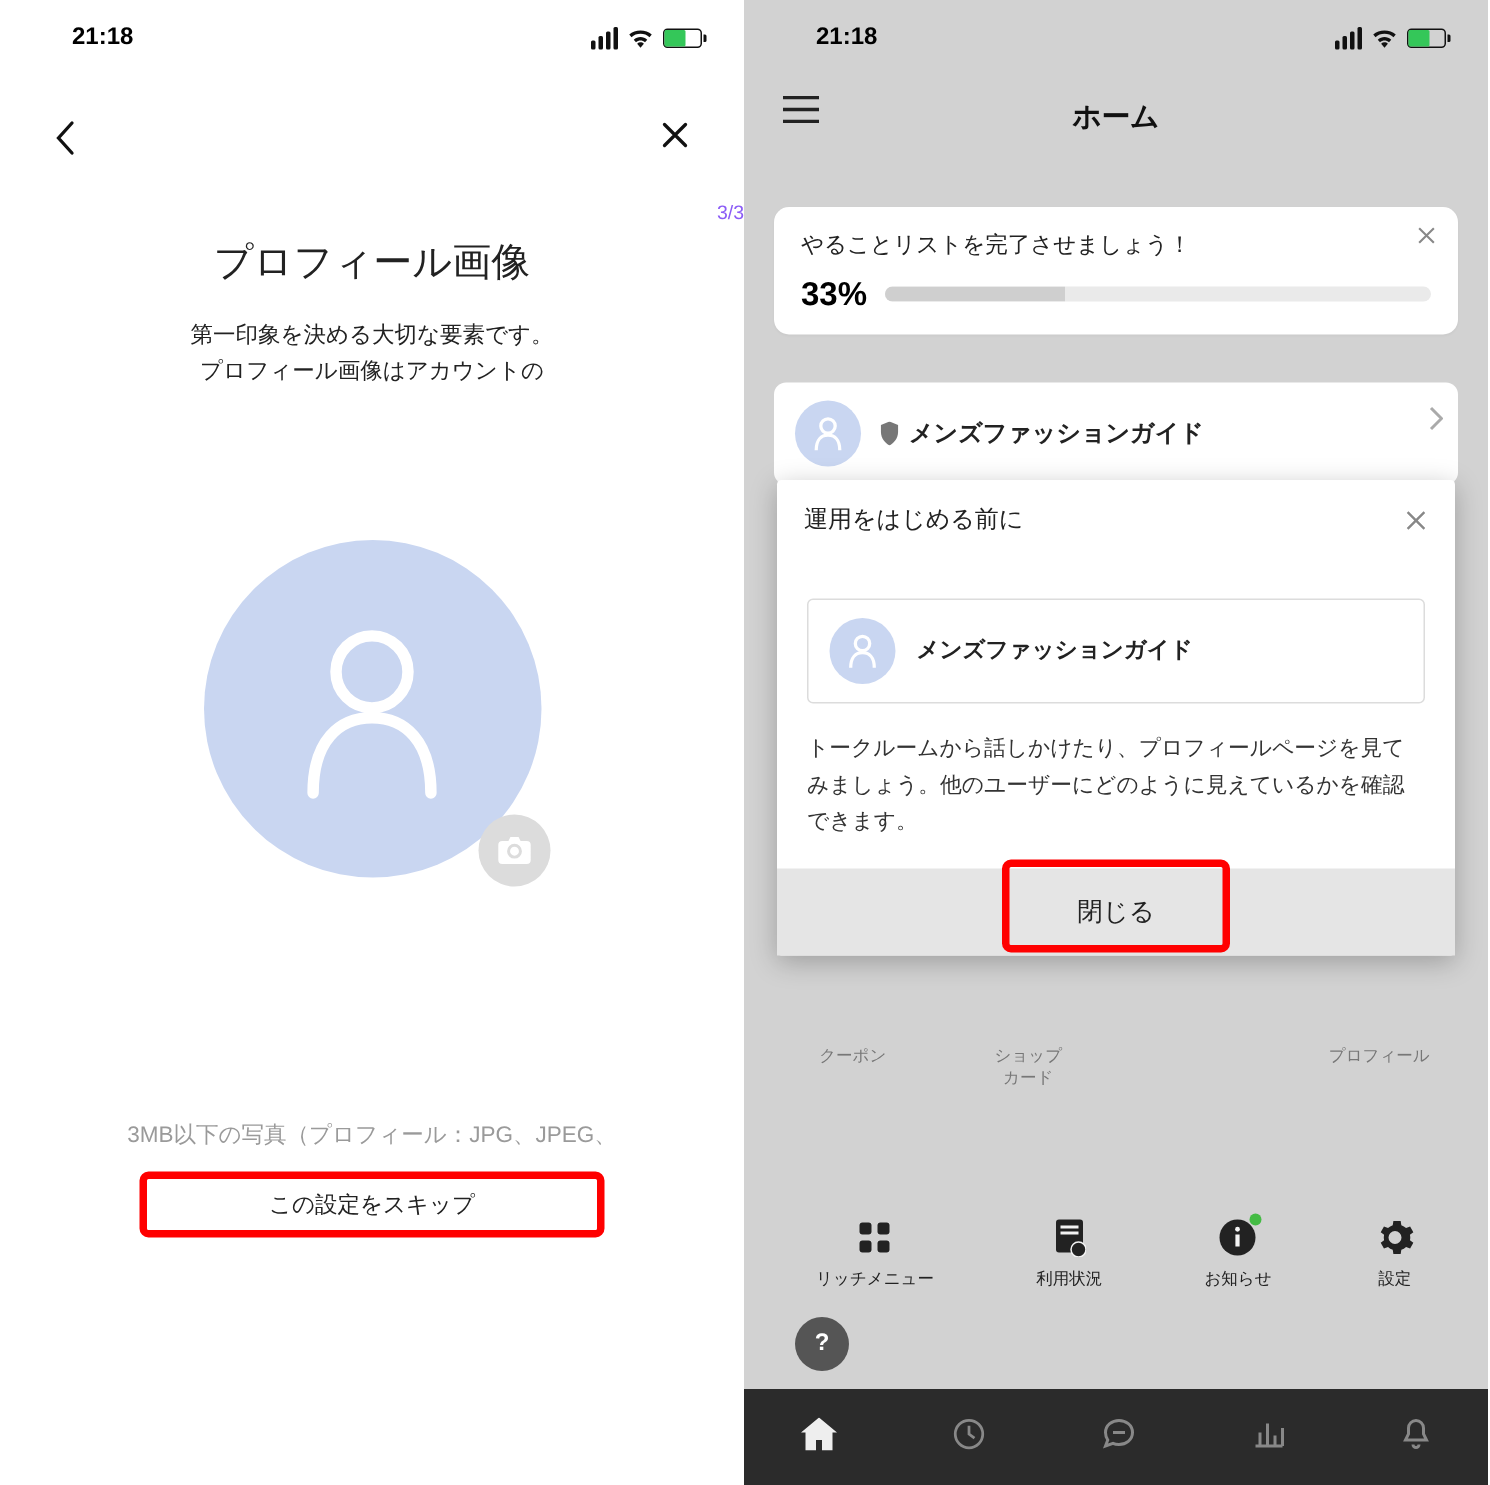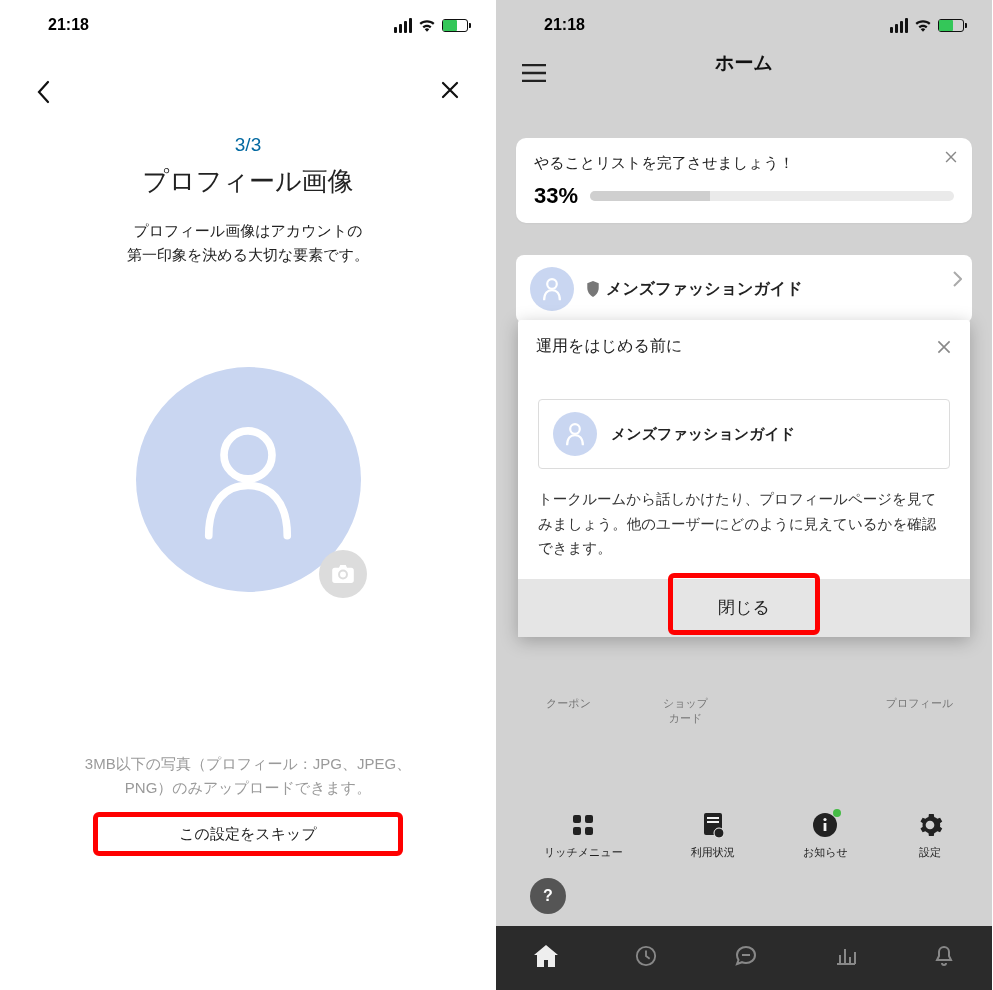--- a/index.html
+++ b/index.html
@@ -23,34 +23,34 @@
   .sig-bars { display: flex; align-items: flex-end; gap: 2px; }
   .sig-bars span { width: 3px; background: #111; border-radius: 1px; }
   .sig-bars span:nth-child(1){height:6px}.sig-bars span:nth-child(2){height:9px}
   .sig-bars span:nth-child(3){height:12px}.sig-bars span:nth-child(4){height:15px}
   .battery { width: 26px; height: 13px; border: 1.5px solid #111; border-radius: 3px; position: relative; }
   .battery::after { content:""; position:absolute; right:-4px; top:3px; width:2px; height:5px; background:#111; border-radius:0 1px 1px 0;}
   .battery-fill { height:100%; width:60%; background:#34c759; border-radius:1px;}
 
   
   .nav-left { display:flex; justify-content:space-between; padding: 30px 36px 10px; }
-  .step { text-align:center; font-size:19px; color:#0369a1; margin-top:20px; }
+  .step { text-align:right; font-size:13px; color:#8b5cf6; margin-top:20px; }
   .title-left { text-align:center; font-size:26px; color:#222; margin-top:8px; font-weight:400; }
   .subtitle-left { text-align:center; font-size:15px; color:#222; line-height:1.6; margin-top:20px; }
   .avatar-wrap { position:relative; width:225px; height:225px; margin:100px auto 0; }
   .avatar-circle { width:225px; height:225px; border-radius:50%; background:#c9d6f1; display:flex; align-items:center; justify-content:center; }
   .camera-btn { position:absolute; right:-6px; bottom:-6px; width:48px; height:48px; border-radius:50%; background:#dcdcdc; display:flex; align-items:center; justify-content:center; }
   .hint-text { text-align:center; color:#9a9a9a; font-size:15px; line-height:1.6; margin-top:160px; padding:0 30px;}
   .done-btn { margin:24px 24px 0; height:54px; background:#7ecb7e; color:#fff; font-size:18px; display:flex; align-items:center; justify-content:center; }
   .skip-row { margin:12px auto 0; width:310px; height:44px; display:flex; align-items:center; justify-content:center; font-size:15px; color:#222;}
   .red-box { border:5px solid #ff0000; border-radius:6px; }
 
   
   .dim-overlay { position:absolute; inset:0; background:rgba(150,150,150,0.35); }
-  .home-header { position:relative; height:56px; display:flex; justify-content:center; }
+  .home-header { position:relative; height:56px; display:flex; align-items:center; justify-content:center; }
   .hamburger { position:absolute; left:26px; top:14px; }
   .home-title { font-size:19px; font-weight:700; color:#111; }
   .card { margin:32px 20px; background:#fff; border-radius:10px; padding:16px 18px 14px; position:relative; box-shadow:0 1px 2px rgba(0,0,0,0.04);}
   .card .close-sm { position:absolute; right:14px; top:12px; }
   .todo-text { font-size:15px; color:#222; }
   .todo-row { display:flex; align-items:center; gap:12px; margin-top:10px;justify-content:center;}
   .todo-percent { font-size:22px; font-weight:700; }
   .bar { flex:1; height:10px; background:#eaeaea; border-radius:5px; overflow:hidden;}
   .bar-fill { height:100%; width:33%; background:#cfcfcf; }
   .account-row { margin:0 20px; background:#fff; border-radius:8px; padding:12px 14px; display:flex; align-items:center; gap:12px; position:relative;}
@@ -107,41 +107,40 @@
         <path d="M12 2 L3 12 L12 22" stroke="#111" stroke-width="2.2" fill="none" stroke-linecap="round"></path>
       </svg>
     <svg width="20" height="20" viewBox="0 0 20 20">
         <path d="M3 3 L17 17 M17 3 L3 17" stroke="#111" stroke-width="2.2" stroke-linecap="round"></path>
       </svg>
   </div>
 
   <div class="step">3/3</div>
   <div class="title-left">プロフィール画像</div>
   <div class="subtitle-left">
+    <div>第一印象を決める大切な要素です。</div>
     <div>プロフィール画像はアカウントの</div>
-    <div>第一印象を決める大切な要素です。</div>
   </div>
 
   <div class="avatar-wrap">
     <div class="avatar-circle">
       <svg width="110" height="120" viewBox="0 0 100 110">
         <circle cx="50" cy="32" r="22" fill="none" stroke="#fff" stroke-width="7"></circle>
         <path d="M14 106 C14 74 30 60 50 60 C70 60 86 74 86 106" fill="none" stroke="#fff" stroke-width="7" stroke-linecap="round"></path>
       </svg>
     </div>
     <div class="camera-btn">
       <svg width="22" height="18" viewBox="0 0 24 20">
           <path fill="#fff" d="M9 0h6l1.5 3H21a3 3 0 013 3v11a3 3 0 01-3 3H3a3 3 0 01-3-3V6a3 3 0 013-3h4.5L9 0zm3 5a5.5 5.5 0 100 11 5.5 5.5 0 000-11zm0 2.2a3.3 3.3 0 110 6.6 3.3 3.3 0 010-6.6z"></path>
         </svg>
     </div>
   </div>
 
   <div class="hint-text">
     <div>3MB以下の写真（プロフィール：JPG、JPEG、</div>
-    <div>PNG）のみアップロードできます。</div>
   </div>
 
   <div class="skip-row red-box">
     <span>この設定をスキップ</span>
   </div>
 </div>
 
 <div class="screen screen-right">
   <div class="dim-overlay"></div>
 

